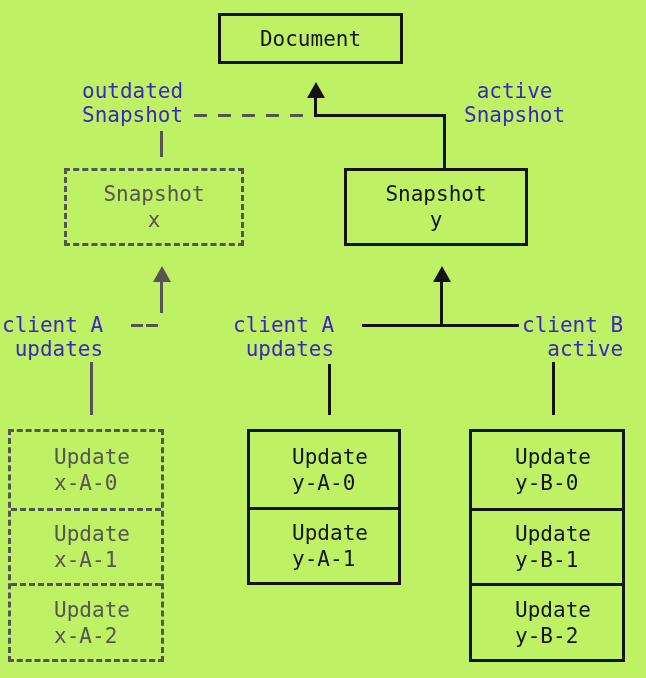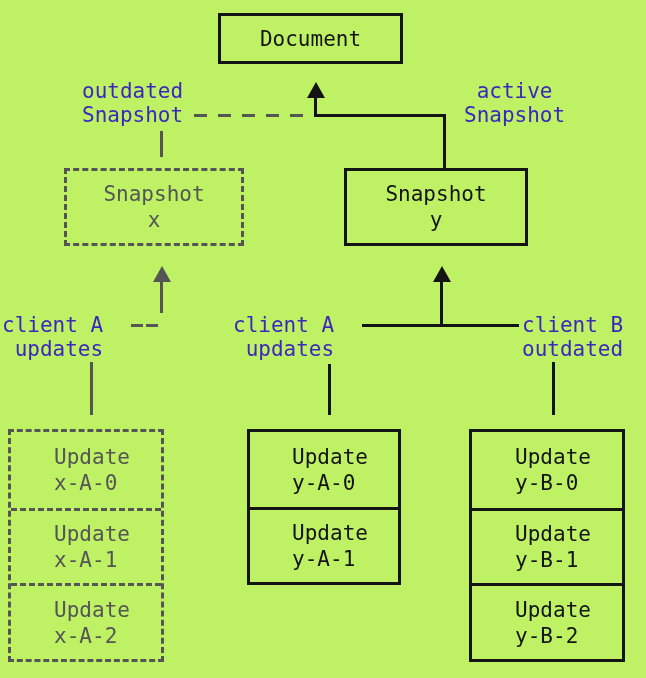--- a/index.html
+++ b/index.html
@@ -89,21 +89,21 @@
   <div class="vline" style="left:440px; top:281px; height:46px;"></div>
 
   <div class="ann" style="left:2px; top:313px;">client A
 updates</div>
   <div class="dashline-h short" style="left:131px; top:324px; width:27px;"></div>
 
   <div class="ann" style="left:233px; top:313px;">client A
 updates</div>
   <div class="hline" style="left:362px; top:324px; width:157px;"></div>
   <div class="ann" style="left:522px; top:313px;">client B
-outdated</div>
+active</div>
 
   <div class="vline grayline" style="left:90px; top:362px; height:53px;"></div>
   <div class="vline" style="left:328px; top:364px; height:51px;"></div>
   <div class="vline" style="left:552px; top:362px; height:53px;"></div>
 
   <div class="stack dashedb rows3" style="left:8px; top:429px; width:156px; height:233px;">
     <div class="cell">
         <span>Update
 x-A-0</span>
       </div>

